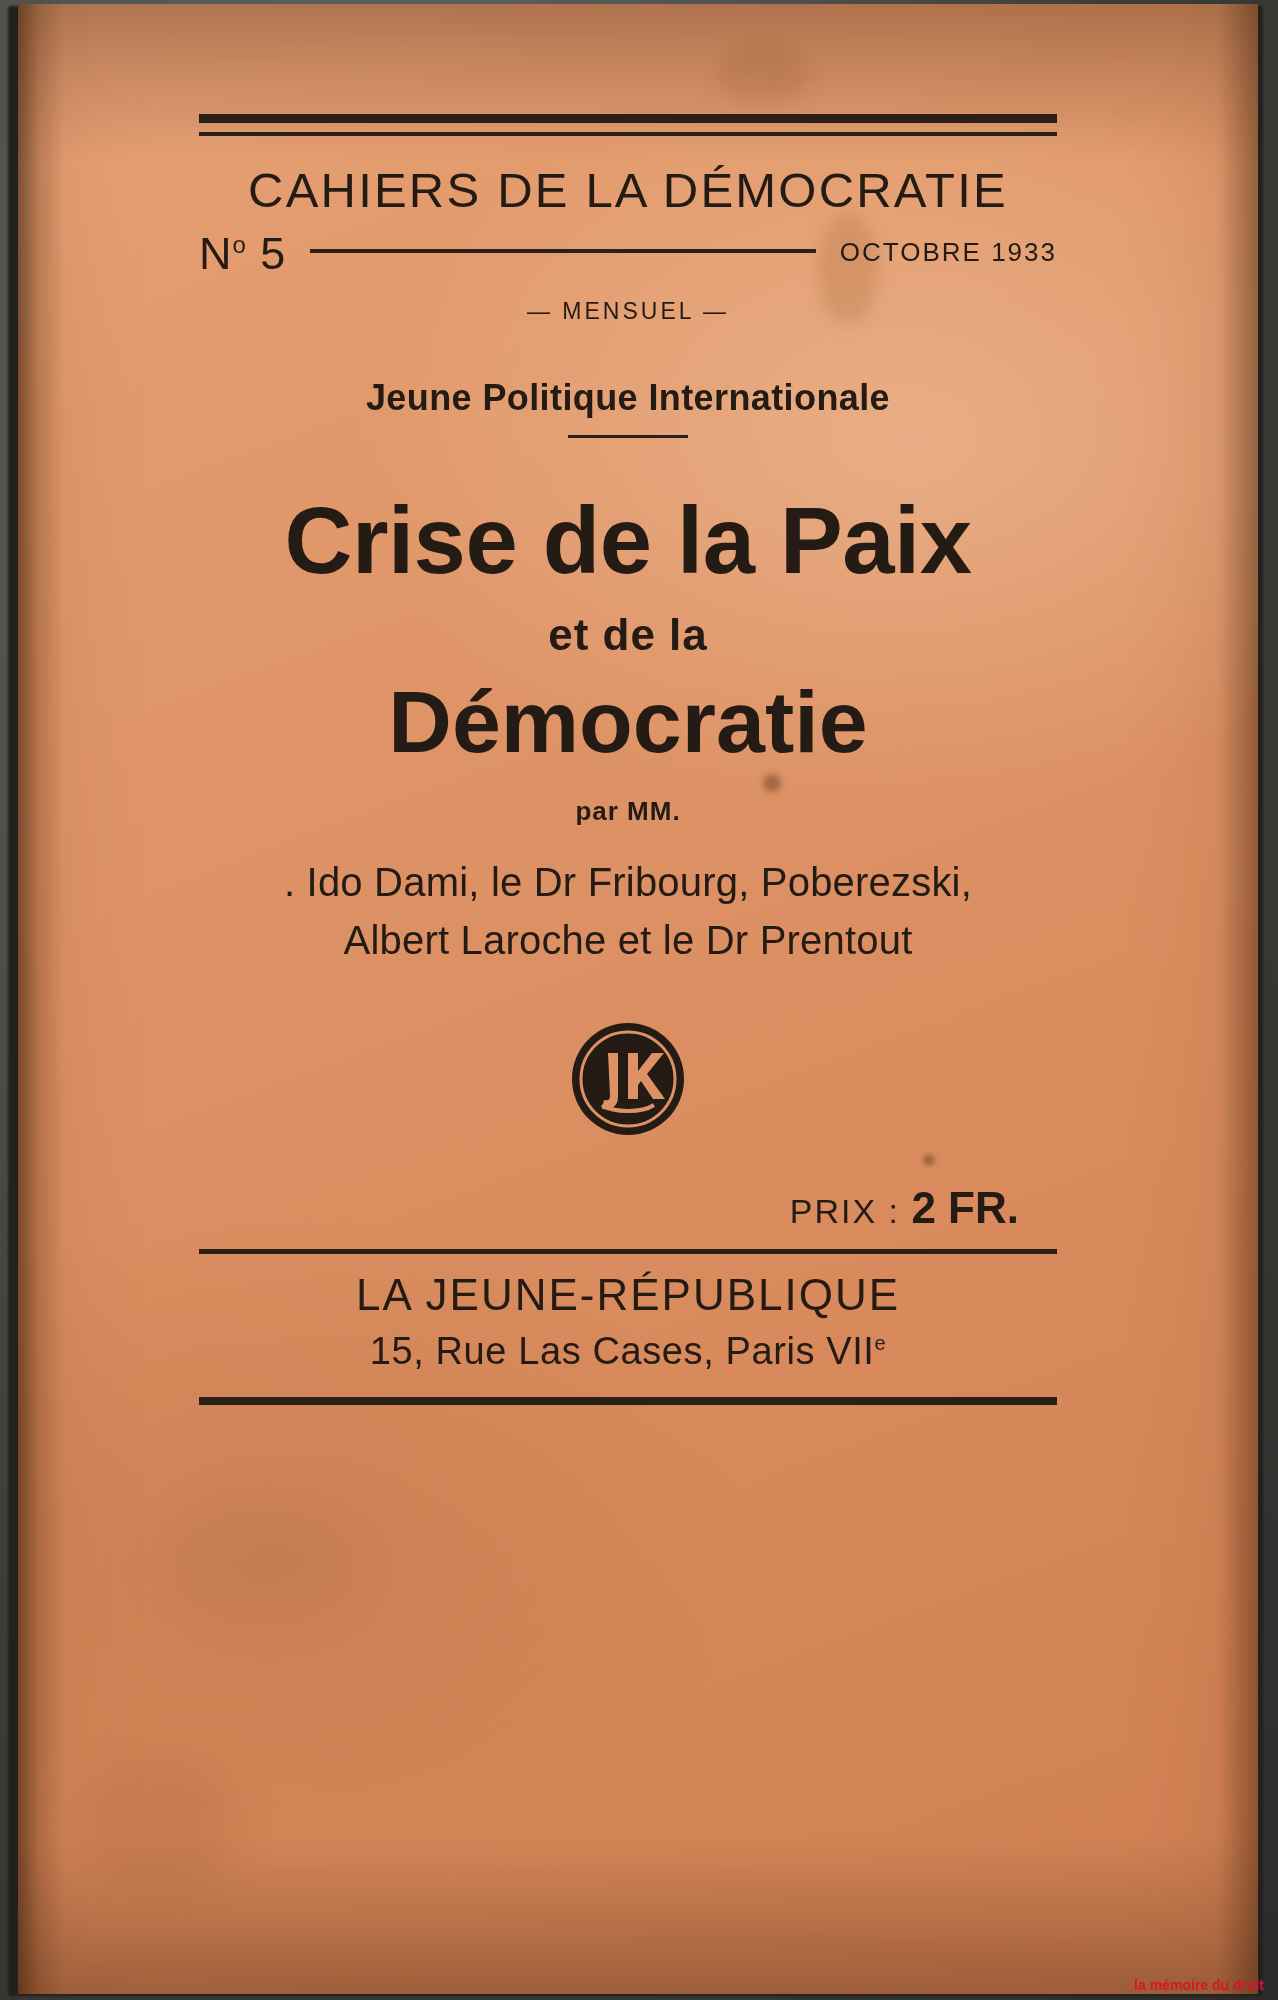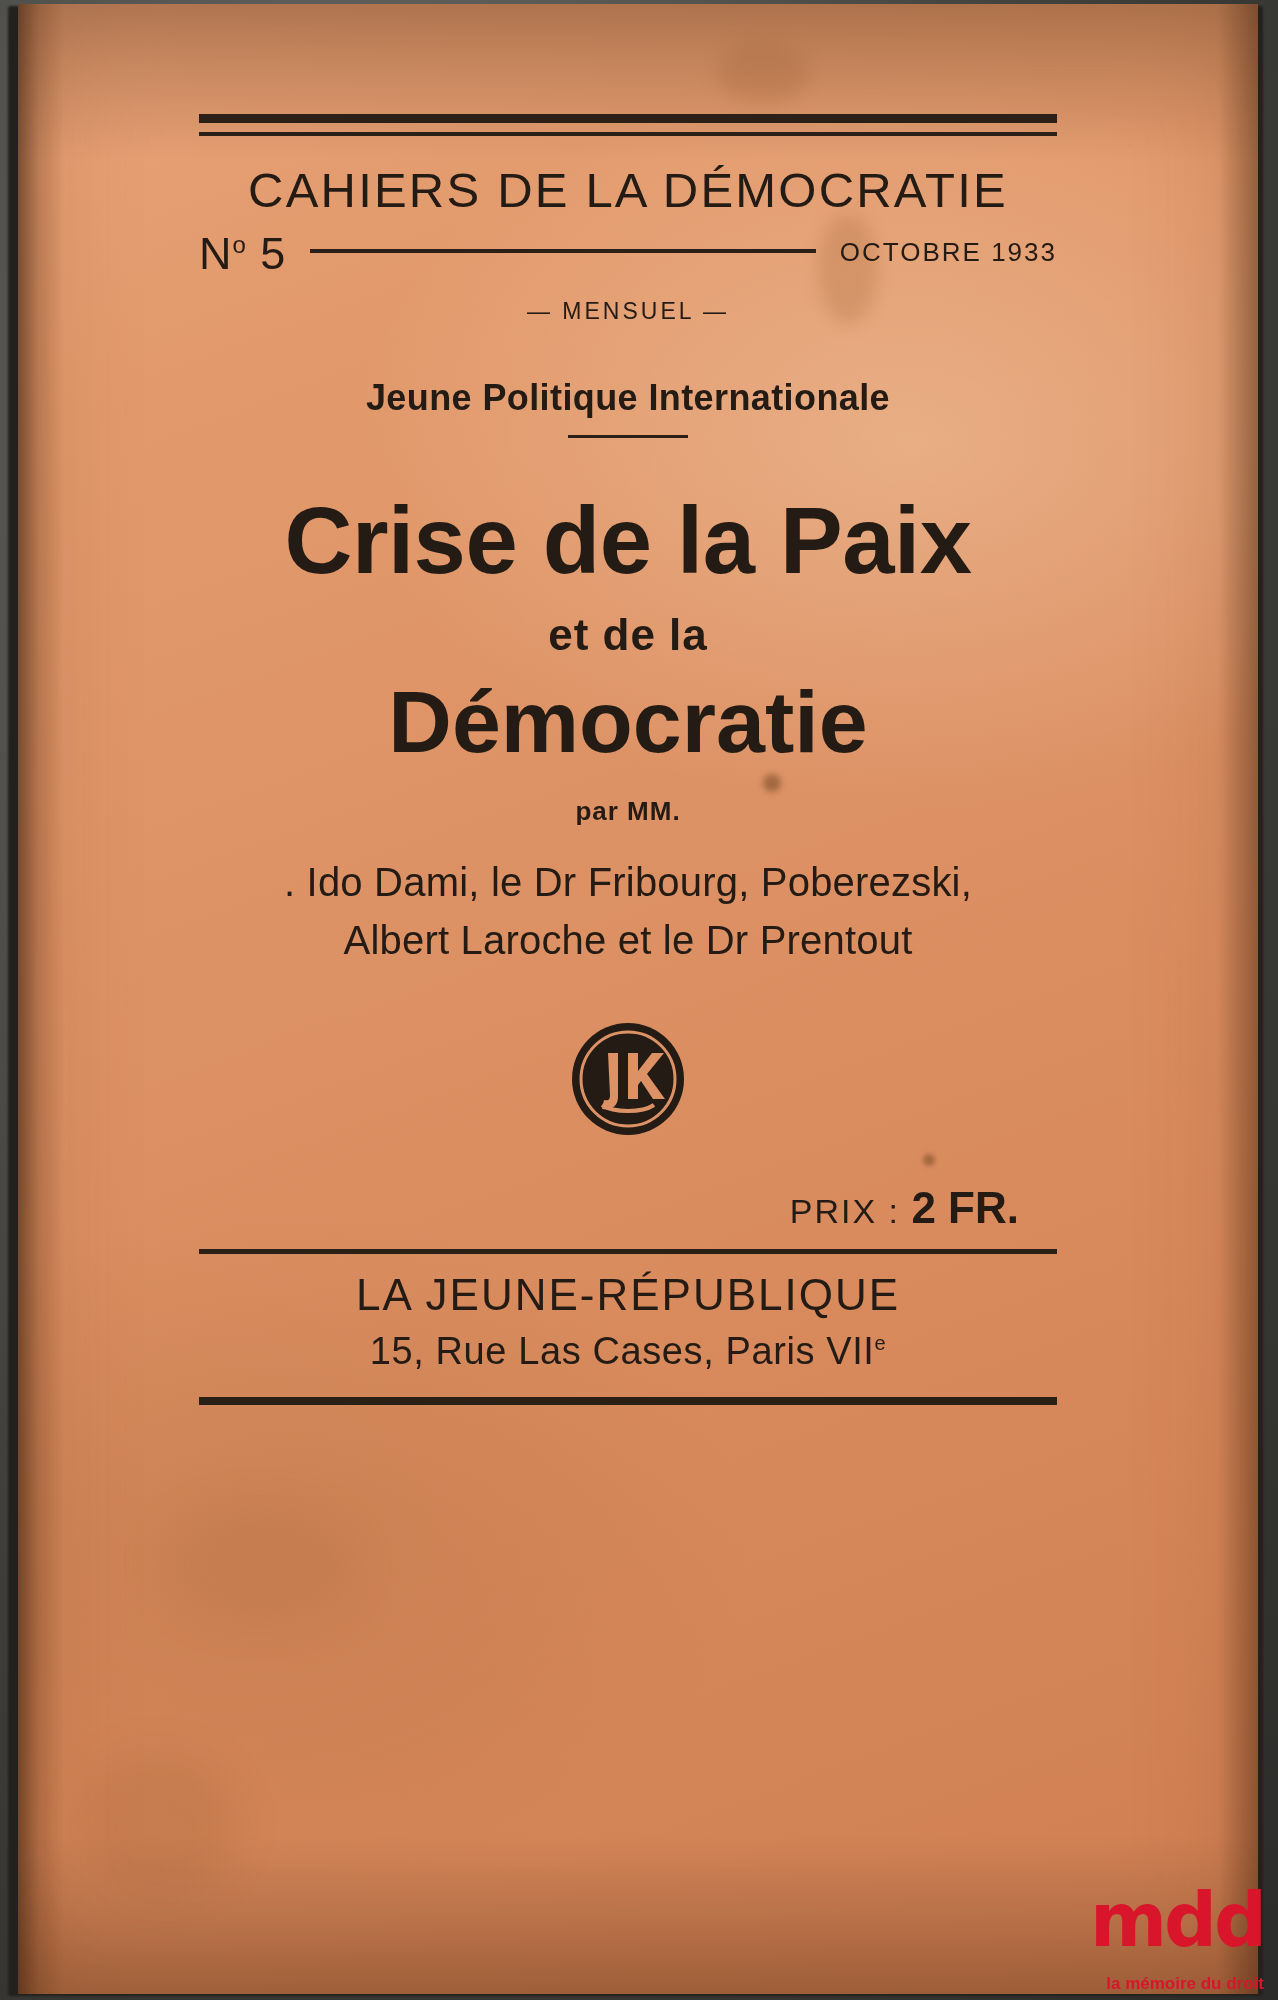--- a/index.html
+++ b/index.html
@@ -249,21 +249,21 @@
     line-height: 1;
   }
   #wm-mark {
     font-size: 74px;
     font-weight: bold;
     color: #d8152b;
     letter-spacing: -3px;
     font-family: "DejaVu Sans", sans-serif;
   }
   #wm-text {
-    font-size: 17px;
+    font-size: 14px;
     color: #d8152b;
     font-weight: bold;
     margin-top: 18px;
     font-family: "Liberation Sans", sans-serif;
   }
 </style>
 </head>
 <body>
 
 <div id="photo">
@@ -328,17 +328,16 @@
       <div id="address"><span>15, Rue  Las  Cases,  Paris  VII</span><sup>e</sup></div>
 
       <div id="pub-rule-bottom"></div>
 
     </div>
 
     <div id="vignette"></div>
   </div>
 
   <div id="watermark">
-    <div id="wm-mark">mdd</div>
     <div id="wm-text">la mémoire du droit</div>
   </div>
 
 </div>
 
 </body></html>

